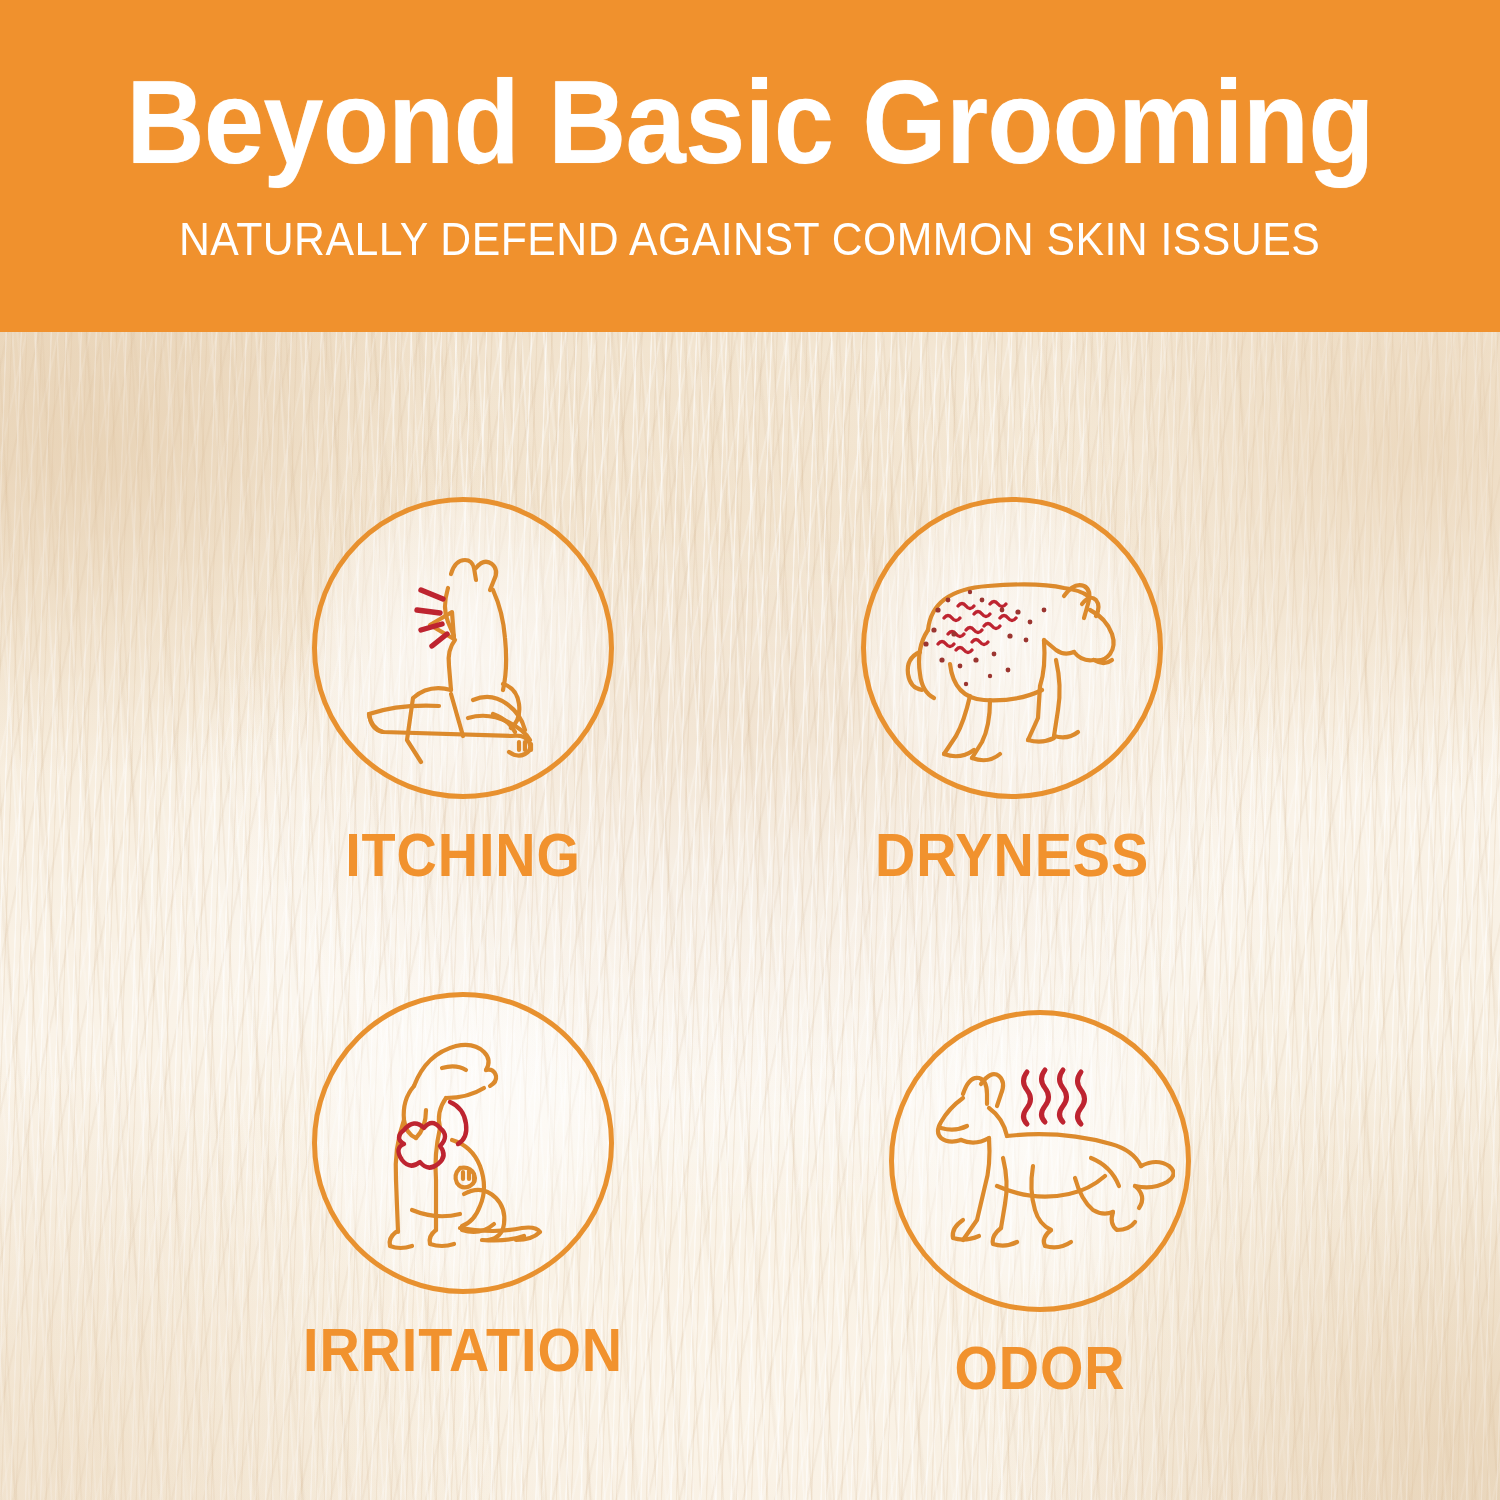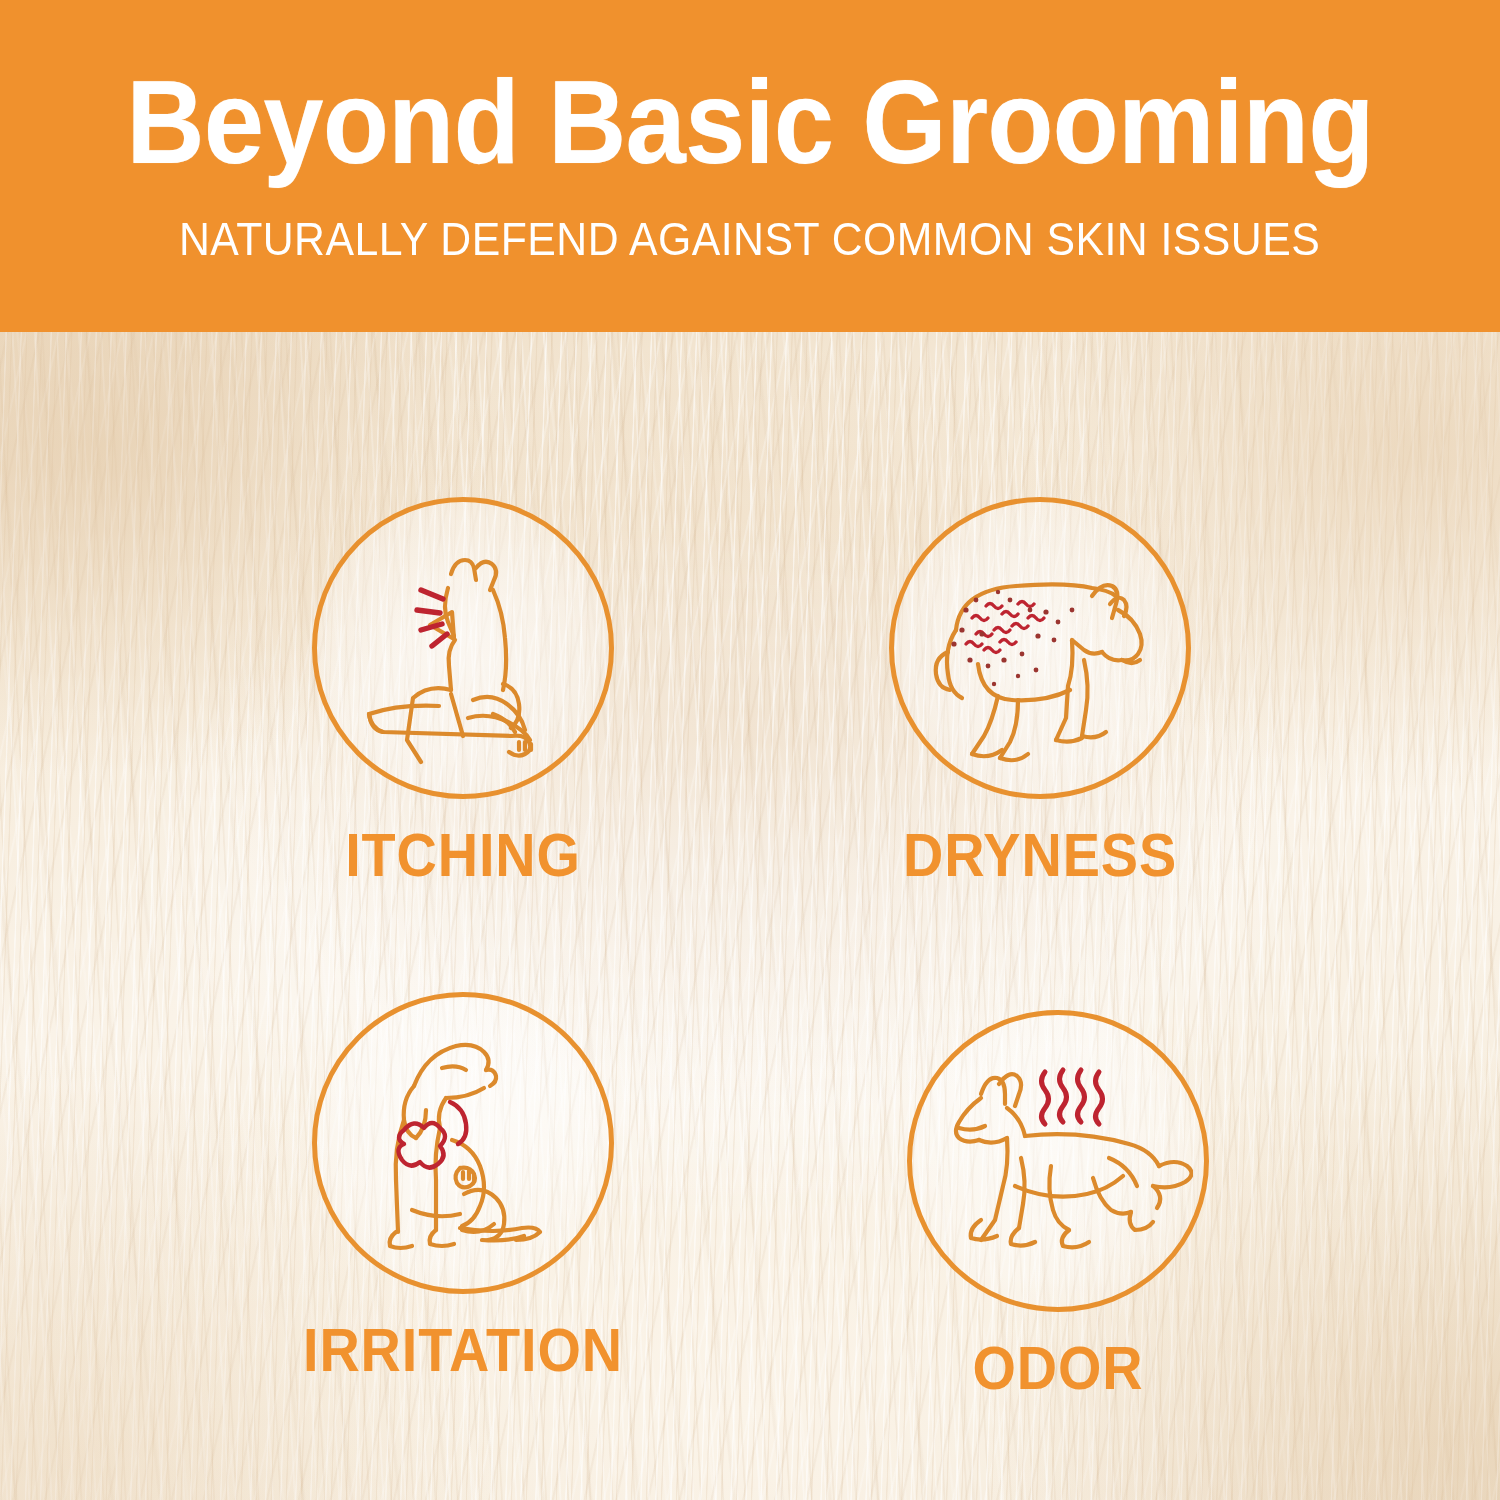--- a/index.html
+++ b/index.html
@@ -131,23 +131,23 @@
     transform:rotate(14deg) scale(1.4);
   }
 
   
   .grid {
     position:absolute; left:0; top:332px; width:1358px; height:1168px;
     z-index:3;
   }
   .cell { position:absolute; width:500px; text-align:center; }
   .cell-0 { left:213px; top:165px; }
-  .cell-1 { left:790px; top:165px; }
+  .cell-1 { left:762px; top:165px; }
   .cell-2 { left:213px; top:660px; }
-  .cell-3 { left:808px; top:678px; }
+  .cell-3 { left:790px; top:678px; }
 
   .circle {
     width:302px; height:302px; margin:0 auto;
     border:5px solid #E8912F;
     border-radius:50%;
     display:flex; align-items:center; justify-content:center;
     background:radial-gradient(circle at 48% 45%, rgba(255,255,255,0.66) 0%, rgba(255,255,255,0.34) 58%, rgba(255,255,255,0.10) 82%, rgba(255,255,255,0) 100%);
     position:relative;
     overflow:hidden;
   }

